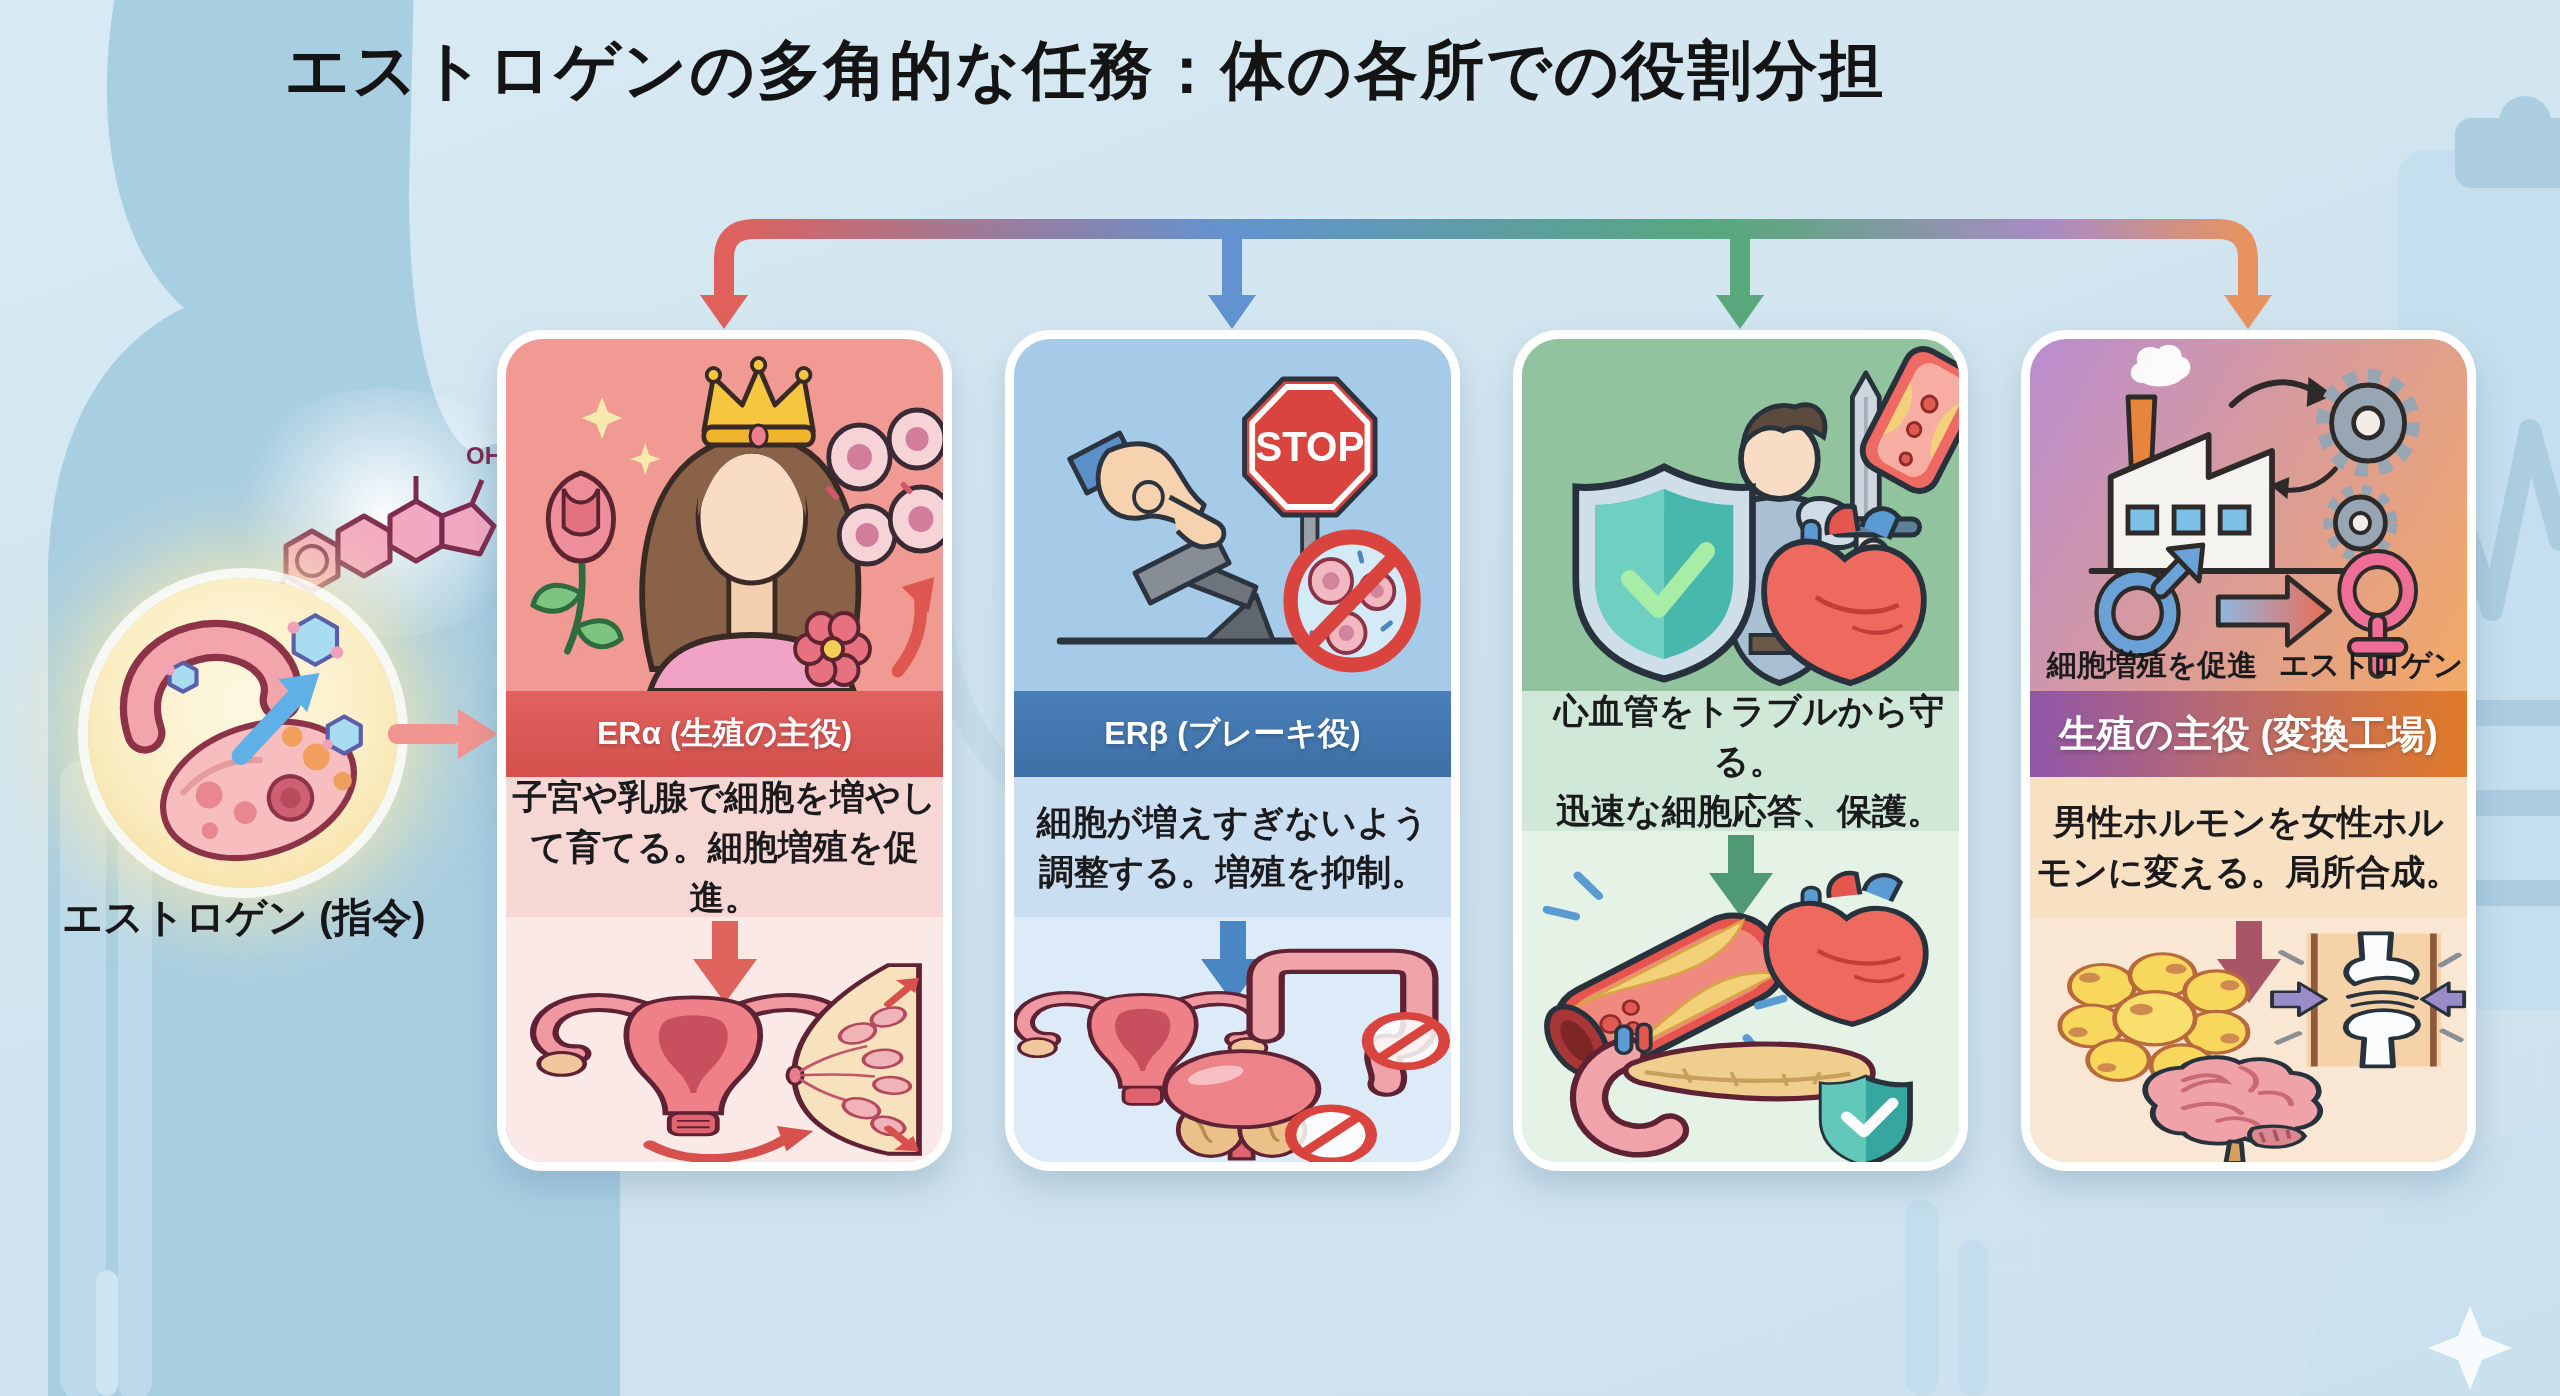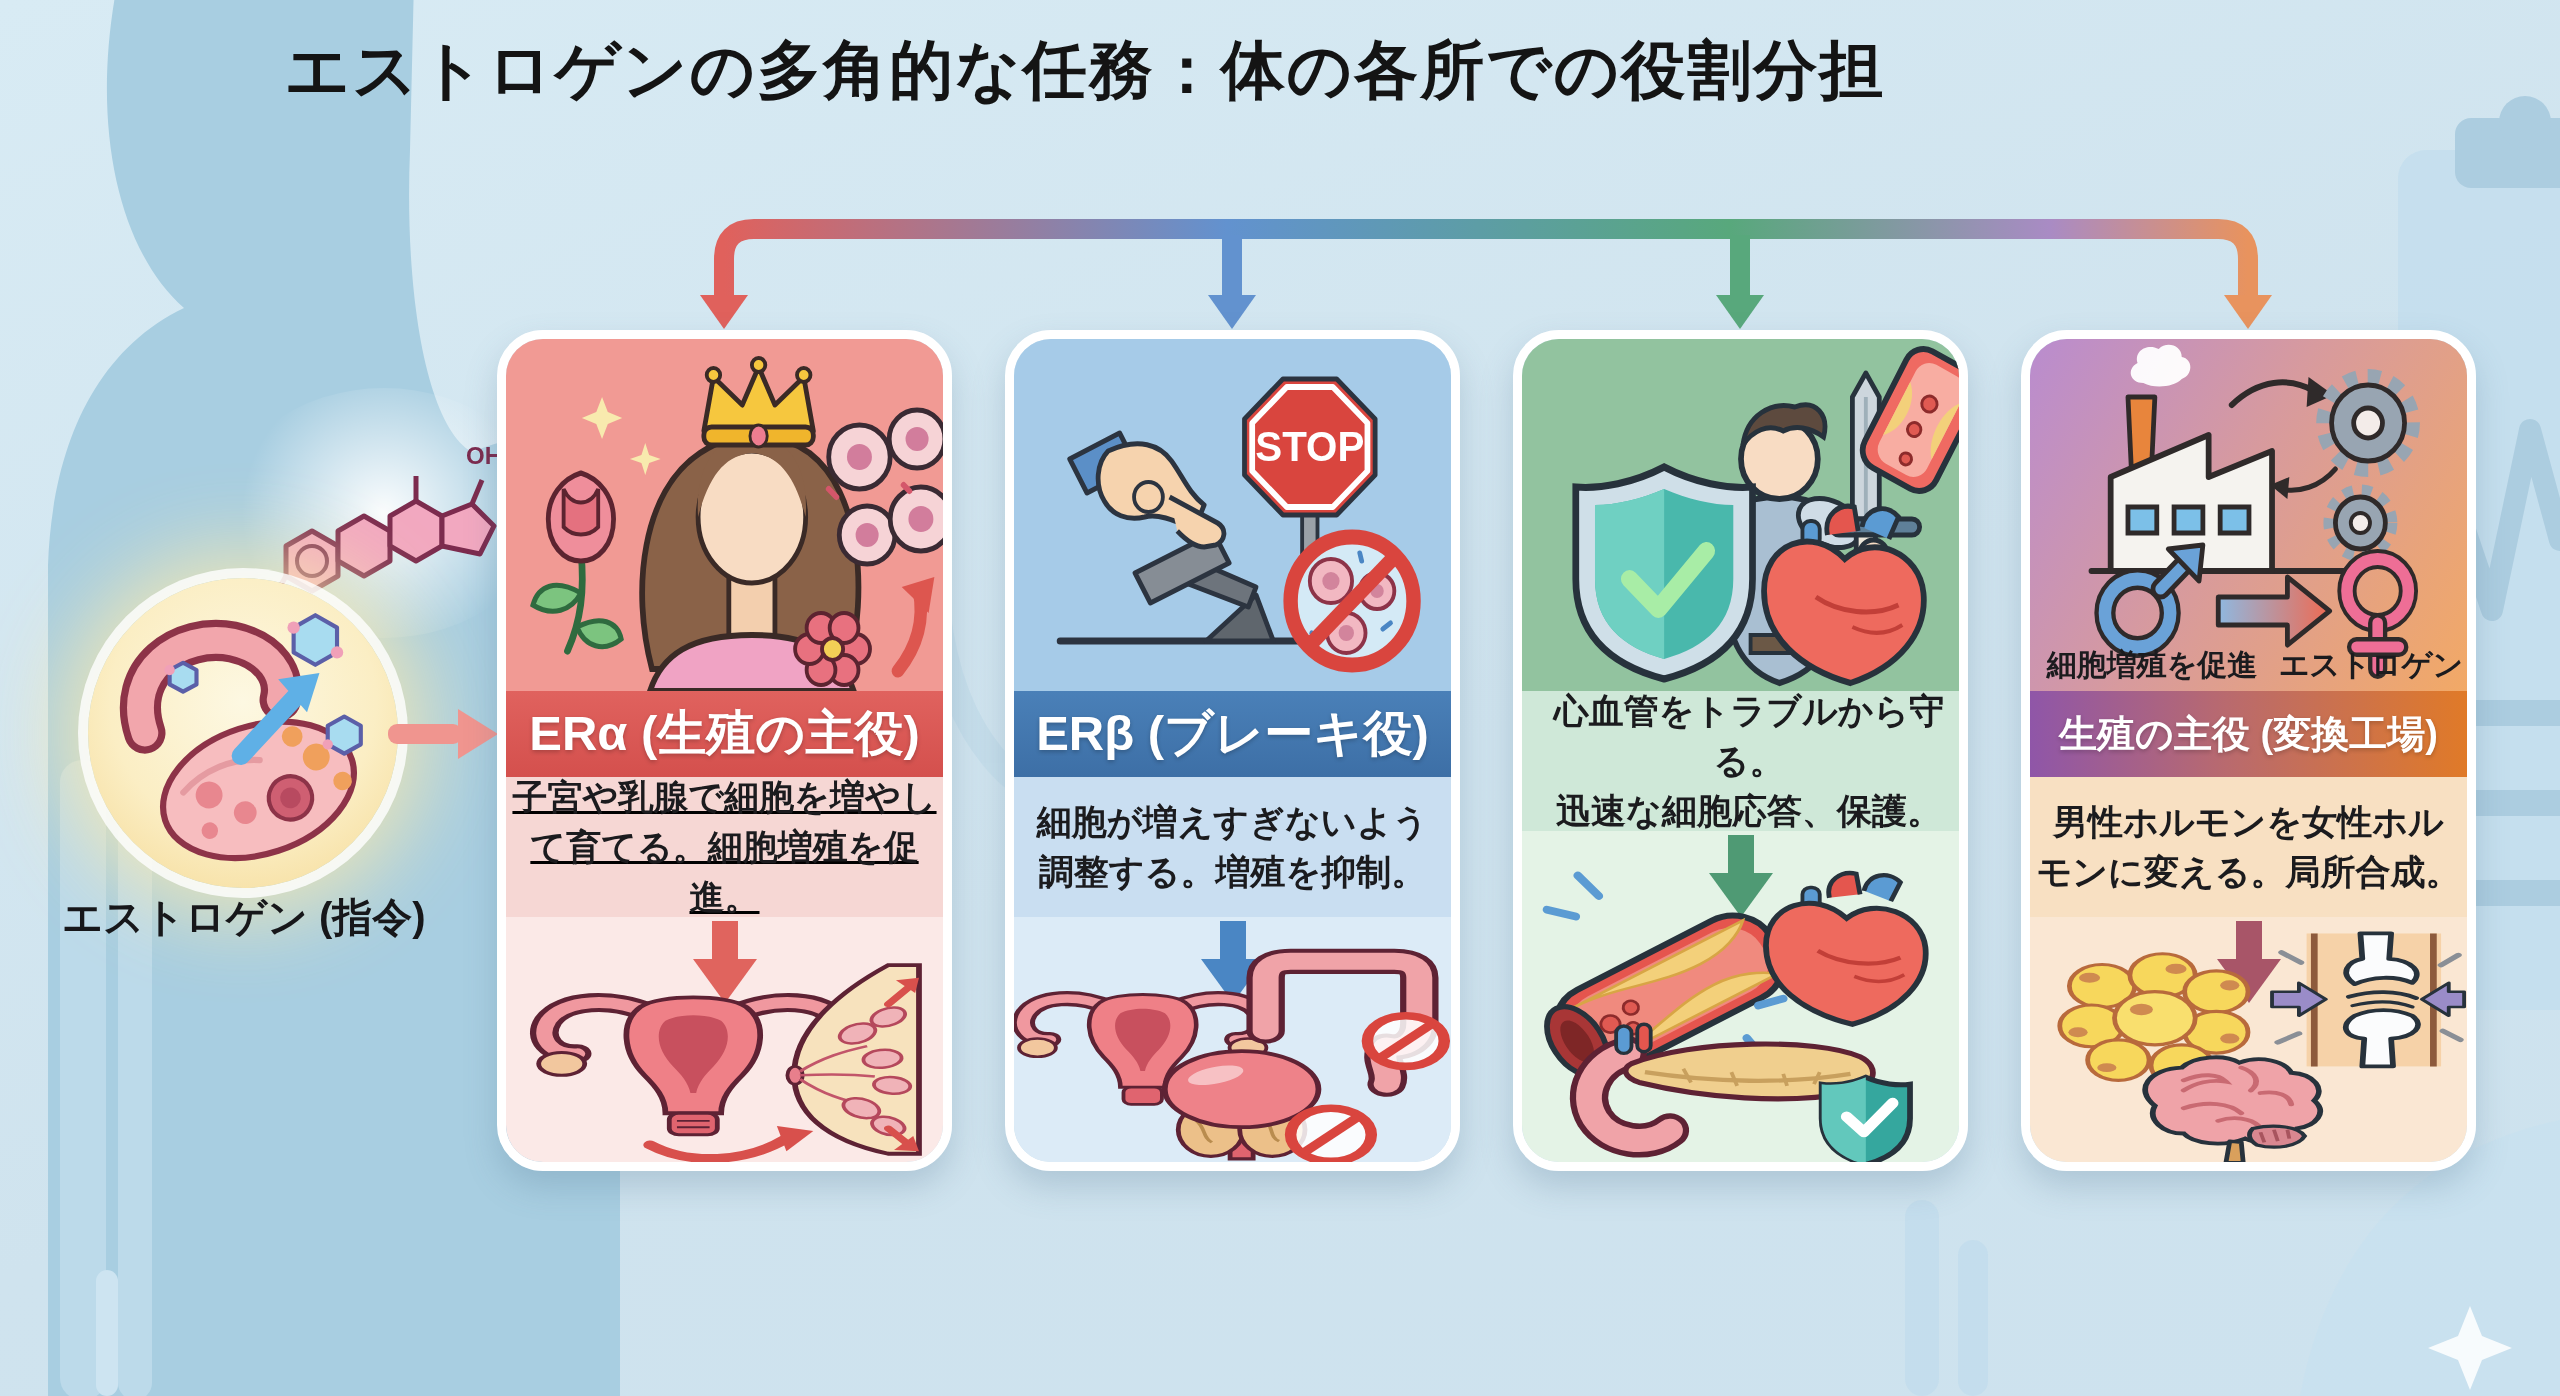--- a/index.html
+++ b/index.html
@@ -35,31 +35,31 @@
   .card{
     position:absolute;top:330px;width:455px;height:841px;box-sizing:border-box;
     border:9px solid #ffffff;border-radius:46px;overflow:hidden;
     box-shadow:0 16px 32px rgba(80,115,145,.25);
     display:flex;flex-direction:column;
   }
   .card.p1{left:497px;} .card.p2{left:1005px;} .card.p3{left:1513px;} .card.p4{left:2021px;}
   .icon-area{position:relative;height:352px;flex:0 0 auto;}
   .icon-area svg{position:absolute;left:0;top:0;width:100%;height:100%;}
   .band{height:86px;flex:0 0 auto;display:flex;align-items:center;justify-content:center;}
-  .band span{font-size:49px;font-weight:bold;color:#ffffff;text-shadow:0 2px 4px rgba(0,0,0,.22);}
+  .band span{font-size:32px;font-weight:bold;color:#ffffff;text-shadow:0 2px 4px rgba(0,0,0,.22);}
   .card.p4 .band span{font-size:38px;}
   .desc{height:140px;flex:0 0 auto;display:flex;align-items:center;justify-content:center;text-align:center;}
   .desc span{font-size:35px;font-weight:bold;color:#1b1b1e;line-height:1.42;white-space:pre-line;}
   .bottom{position:relative;flex:1;}
   .bottom .organs{position:absolute;left:0;top:0;width:100%;height:100%;}
   .down-arrow{position:absolute;top:4px;left:50%;transform:translateX(-50%);}
 
   
   .t1 .icon-area{background:#f19a94;} .t1 .band{background:linear-gradient(180deg,#e0625e,#d4504d);}
-  .t1 .desc{background:#f6d7d4;text-decoration:underline;} .t1 .bottom{background:#fbe9e7;}
+  .t1 .desc{background:#f6d7d4;} .t1 .bottom{background:#fbe9e7;}
   .t2 .icon-area{background:#a6cbe8;} .t2 .band{background:linear-gradient(180deg,#4a80b8,#3d6fa6);}
   .t2 .desc{background:#c9def1;} .t2 .bottom{background:#dcebf7;}
   .t3 .icon-area{background:#92c39f;} .t3 .band{background:linear-gradient(180deg,#529e78,#478f6b);}
   .t3 .desc{background:#cfe8d8;padding-left:17px;} .t3 .bottom{background:#e4f3e6;}
   .t4 .icon-area{background:linear-gradient(120deg,#b98ccf 0%,#d79a9e 45%,#f2a966 100%);}
   .t4 .band{background:linear-gradient(90deg,#8f56a8 0%,#b96a6e 45%,#e07a28 100%);}
   .t4 .desc{background:#f8e0c2;} .t4 .bottom{background:#fae7d3;}
 
   .conv-labels{position:absolute;left:0;top:306px;width:100%;height:40px;}
   .conv-labels span{position:absolute;font-size:30px;font-weight:bold;color:#1b1b1e;text-align:center;}

